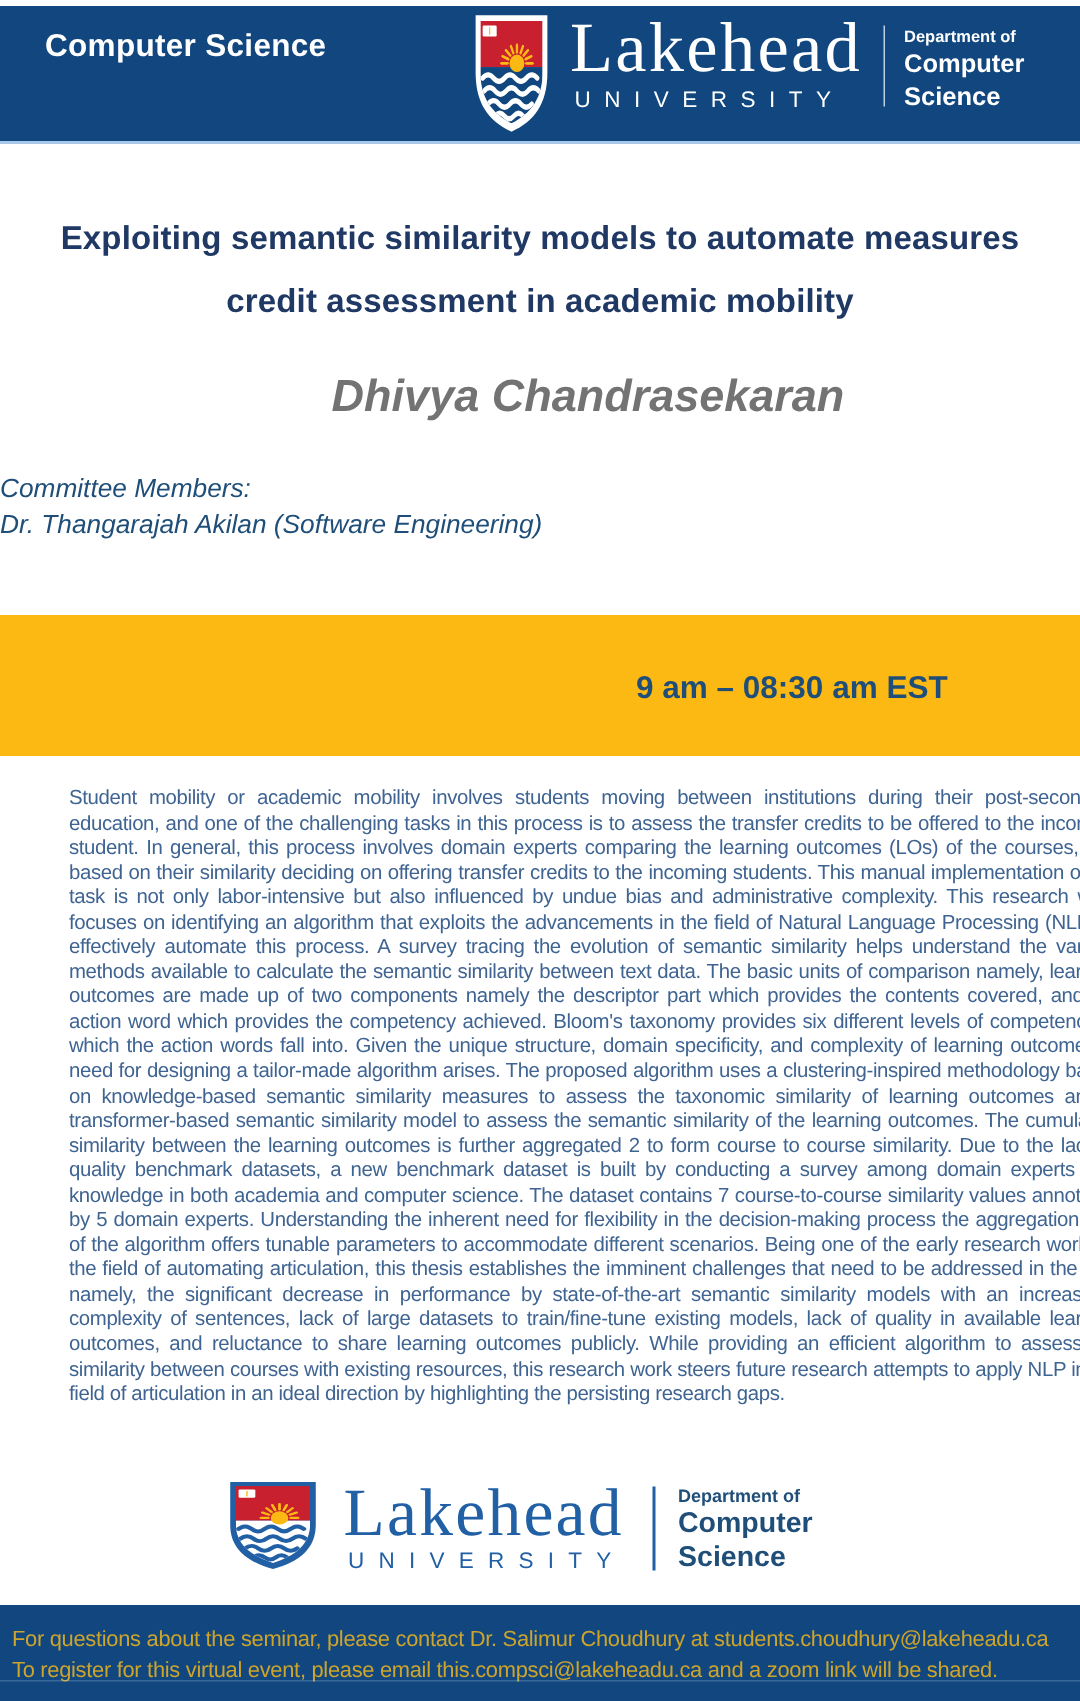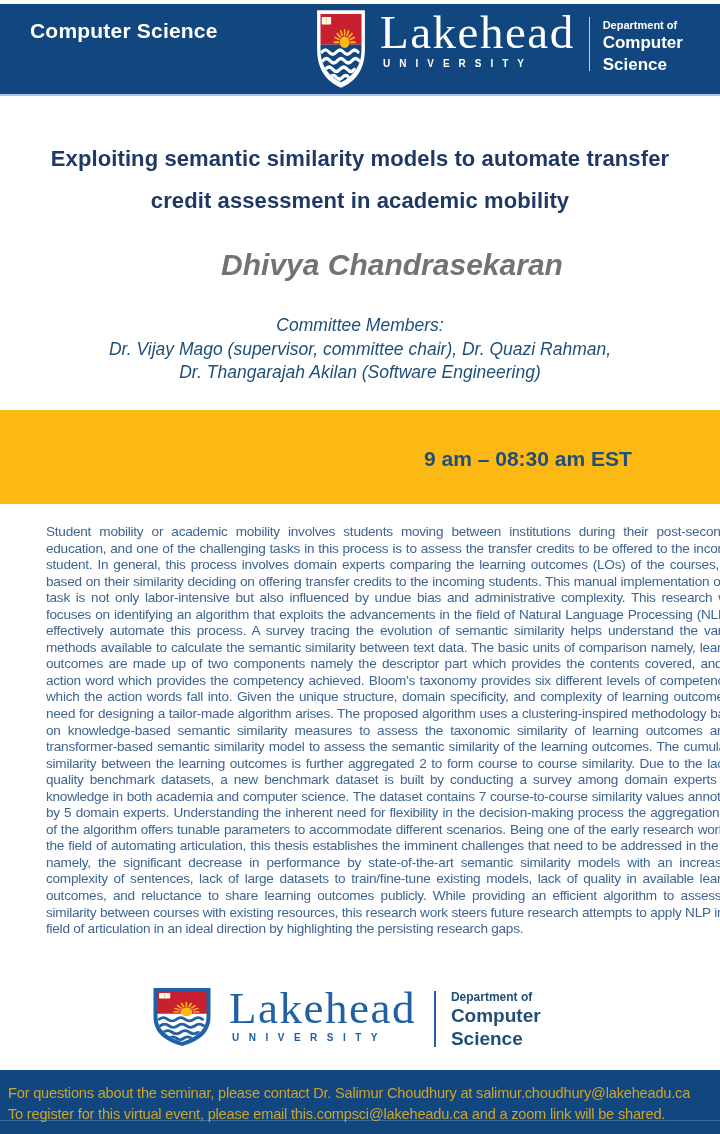--- a/index.html
+++ b/index.html
@@ -11,32 +11,32 @@
   
   .top-banner{position:absolute;top:4px;left:0;width:720px;height:90px;
     background:#11477E;border-bottom:2px solid #A9C7E8;box-sizing:content-box;}
   .banner-left{position:absolute;left:30px;top:12px;color:#fff;font-weight:bold;
     font-size:21px;line-height:30px;letter-spacing:.2px;}
   .banner-logo{position:absolute;left:315px;top:5px;display:flex;align-items:flex-start;}
   .crest{display:block;}
   .wordmark-wrap{margin-left:13px;}
   .wordmark{font-family:"Liberation Serif",serif;font-size:47px;line-height:46px;
     letter-spacing:1.5px;color:#fff;}
-  .univ{font-size:10px;font-weight:bold;letter-spacing:9px;color:#fff;margin-top:3px;padding-left:3px;white-space:nowrap;}
+  .univ{font-size:15px;font-weight:normal;letter-spacing:9px;color:#fff;margin-top:3px;padding-left:3px;white-space:nowrap;}
   .banner-divider{width:1px;height:54px;background:rgba(230,240,255,.8);margin:8px 0 0 14px;}
   .banner-dept{margin-left:13px;color:#fff;padding-top:10px;}
   .dept-small{font-size:11px;font-weight:bold;line-height:13px;}
   .dept-big{font-size:17px;font-weight:bold;line-height:22px;}
 
   
   .thesis-title{position:absolute;top:138px;left:0;width:720px;text-align:center;
     color:#1F3864;font-size:22px;font-weight:bold;line-height:42px;letter-spacing:.1px;}
   .speaker{position:absolute;top:248px;left:0;width:720px;text-align:center;
     color:#737373;font-size:30px;font-weight:bold;font-style:italic;padding-left:32px;}
-  .committee{position:absolute;top:314px;left:0;width:720px;text-align:center;
+  .committee{position:absolute;top:314px;left:0;width:720px;text-align:left;
     color:#1F4E79;font-size:17.5px;font-style:italic;line-height:23.5px;}
 
   
   .schedule{position:absolute;top:410px;left:0;width:720px;height:94px;background:#FDB913;}
   .schedule-date{position:absolute;left:56px;top:37px;color:#1F4E79;font-size:21px;font-weight:bold;}
   .schedule-time{position:absolute;left:424px;top:37px;color:#1F4E79;font-size:21px;font-weight:bold;}
 
   
   .abstract{position:absolute;top:524px;left:10px;width:700px;text-align:justify;
     color:#3F6492;font-size:13.6px;line-height:16.55px;letter-spacing:-.25px;margin-left:36px;}
@@ -106,29 +106,28 @@
       <div class="banner-divider"></div>
       <div class="banner-dept">
         <div class="dept-small">Department of</div>
         <div class="dept-big">Computer</div>
         <div class="dept-big">Science</div>
       </div>
     </div>
   </div>
 
   <div class="thesis-title">
-    <div>Exploiting semantic similarity models to automate transfer</div>
+    <div>Exploiting semantic similarity models to automate measures</div>
     <div>credit assessment in academic mobility</div>
   </div>
 
   <div class="speaker">Dhivya Chandrasekaran</div>
 
   <div class="committee">
     <div>Committee Members:</div>
-    <div>Dr. Vijay Mago (supervisor, committee chair), Dr. Quazi Rahman,</div>
     <div>Dr. Thangarajah Akilan (Software Engineering)</div>
   </div>
 
   <div class="schedule">
     <div class="schedule-time">9 am – 08:30 am EST</div>
   </div>
 
   <div class="abstract">Student mobility or academic mobility involves students moving between institutions during their post-secondary education, and one of the challenging tasks in this process is to assess the transfer credits to be offered to the incoming student. In general, this process involves domain experts comparing the learning outcomes (LOs) of the courses, and based on their similarity deciding on offering transfer credits to the incoming students. This manual implementation of the task is not only labor-intensive but also influenced by undue bias and administrative complexity. This research work focuses on identifying an algorithm that exploits the advancements in the field of Natural Language Processing (NLP) to effectively automate this process. A survey tracing the evolution of semantic similarity helps understand the various methods available to calculate the semantic similarity between text data. The basic units of comparison namely, learning outcomes are made up of two components namely the descriptor part which provides the contents covered, and the action word which provides the competency achieved. Bloom's taxonomy provides six different levels of competency to which the action words fall into. Given the unique structure, domain specificity, and complexity of learning outcomes, a need for designing a tailor-made algorithm arises. The proposed algorithm uses a clustering-inspired methodology based on knowledge-based semantic similarity measures to assess the taxonomic similarity of learning outcomes and a transformer-based semantic similarity model to assess the semantic similarity of the learning outcomes. The cumulative similarity between the learning outcomes is further aggregated 2 to form course to course similarity. Due to the lack of quality benchmark datasets, a new benchmark dataset is built by conducting a survey among domain experts with knowledge in both academia and computer science. The dataset contains 7 course-to-course similarity values annotated by 5 domain experts. Understanding the inherent need for flexibility in the decision-making process the aggregation part of the algorithm offers tunable parameters to accommodate different scenarios. Being one of the early research works in the field of automating articulation, this thesis establishes the imminent challenges that need to be addressed in the field namely, the significant decrease in performance by state-of-the-art semantic similarity models with an increase in complexity of sentences, lack of large datasets to train/fine-tune existing models, lack of quality in available learning outcomes, and reluctance to share learning outcomes publicly. While providing an efficient algorithm to assess the similarity between courses with existing resources, this research work steers future research attempts to apply NLP in the field of articulation in an ideal direction by highlighting the persisting research gaps.</div>
 
   <div class="footer-logo">
@@ -168,18 +167,18 @@
     </div>
     <div class="fl-divider"></div>
     <div class="fl-dept">
       <div class="dept-small">Department of</div>
       <div class="dept-big">Computer</div>
       <div class="dept-big">Science</div>
     </div>
   </div>
 
   <div class="bottom-bar">
-    <div><span>For questions about the seminar, please contact Dr. Salimur Choudhury at </span><a href="#">salimur.choudhury@lakeheadu.ca</a></div>
+    <div><span>For questions about the seminar, please contact Dr. Salimur Choudhury at </span><a href="#">students.choudhury@lakeheadu.ca</a></div>
     <div><span>To register for this virtual event, please email </span><a href="#">this.compsci@lakeheadu.ca</a><span> and a zoom link will be shared.</span></div>
     <div class="bottom-rule"></div>
   </div>
 
 </div>
 
 </body></html>

